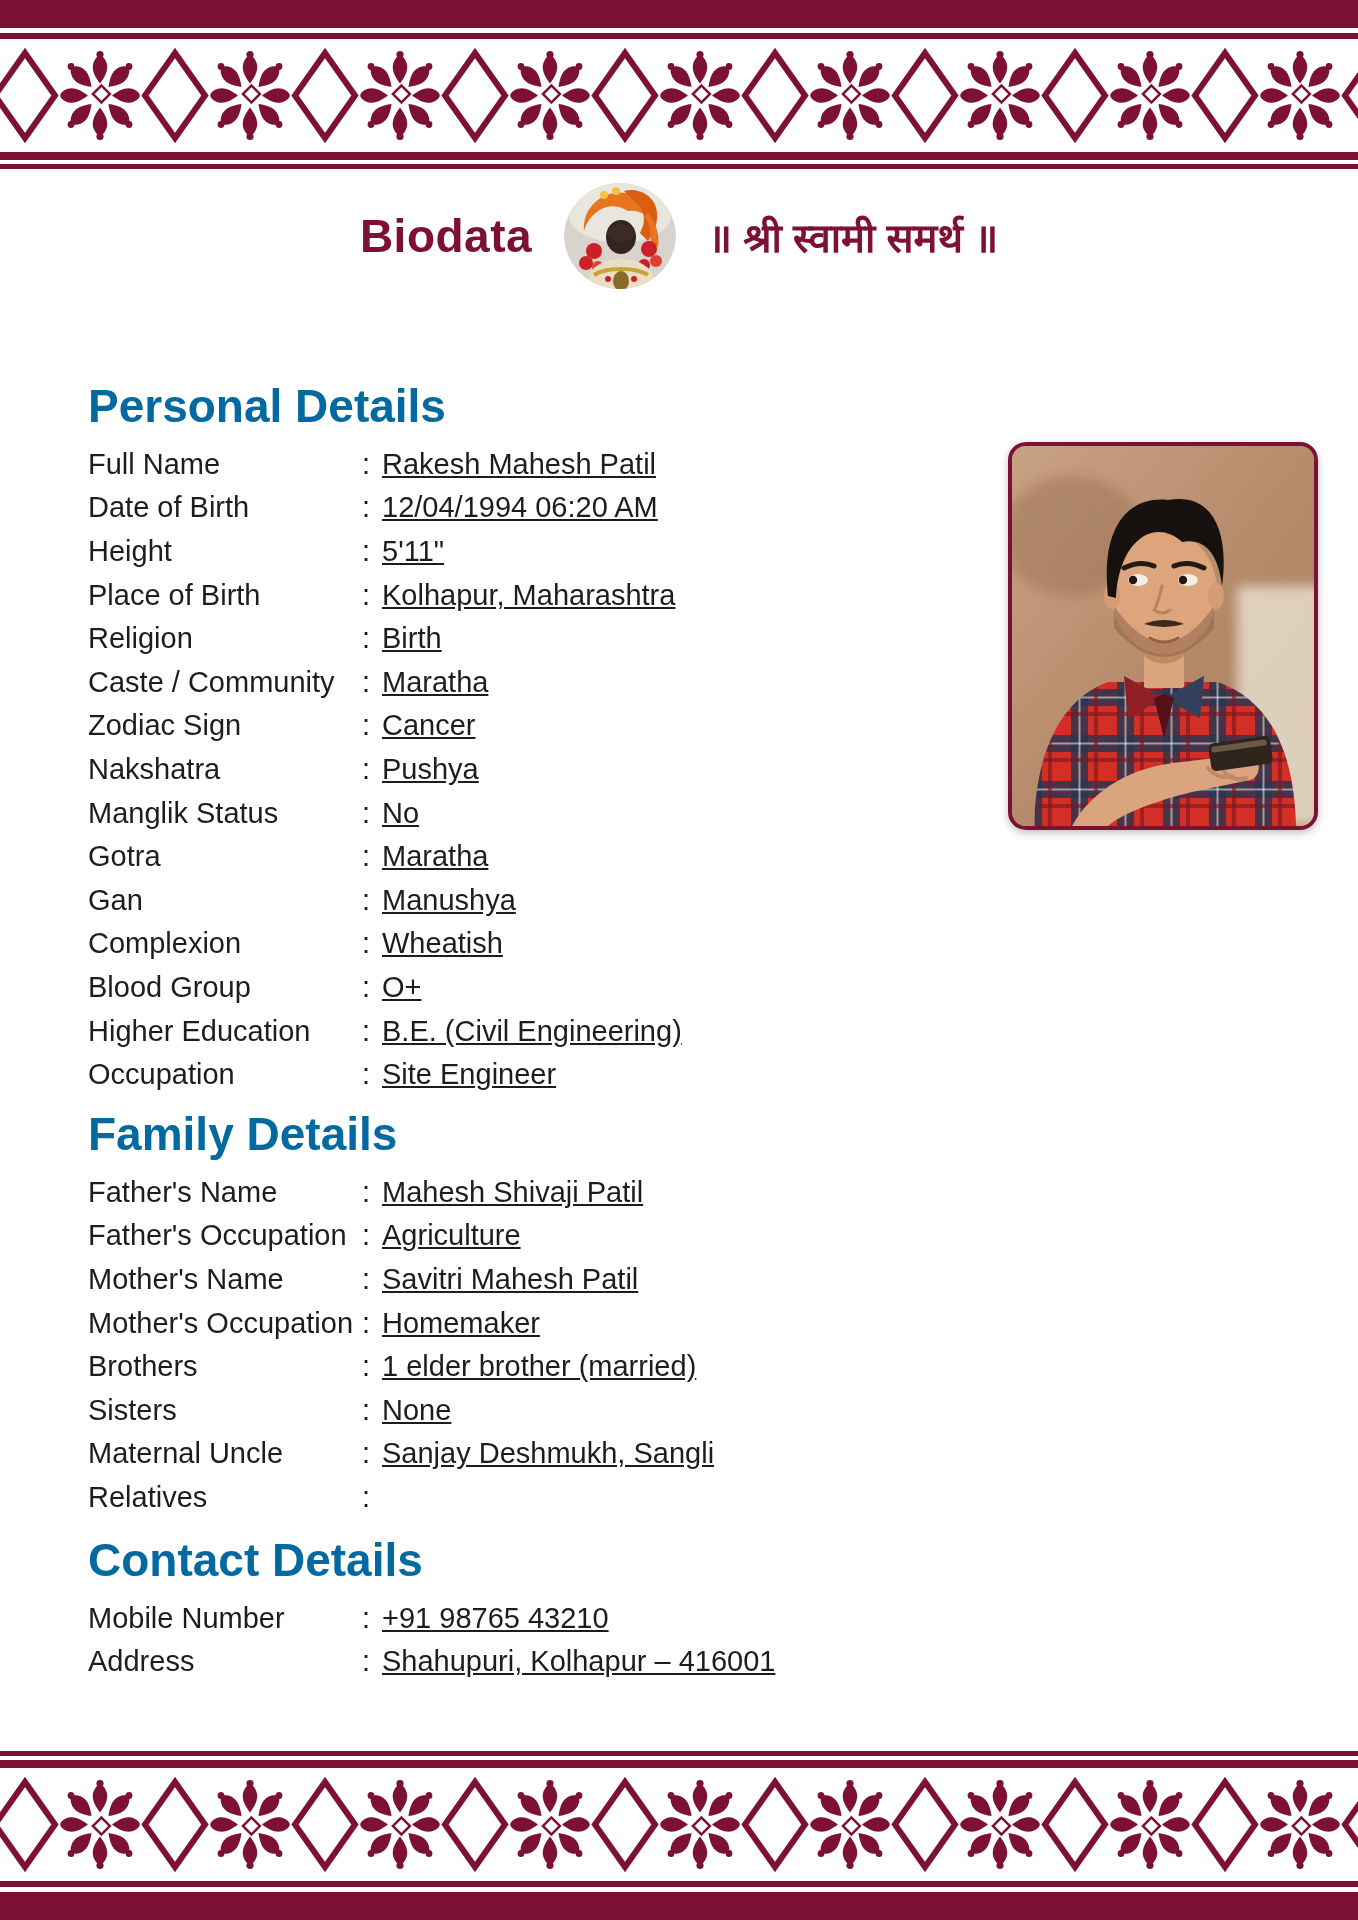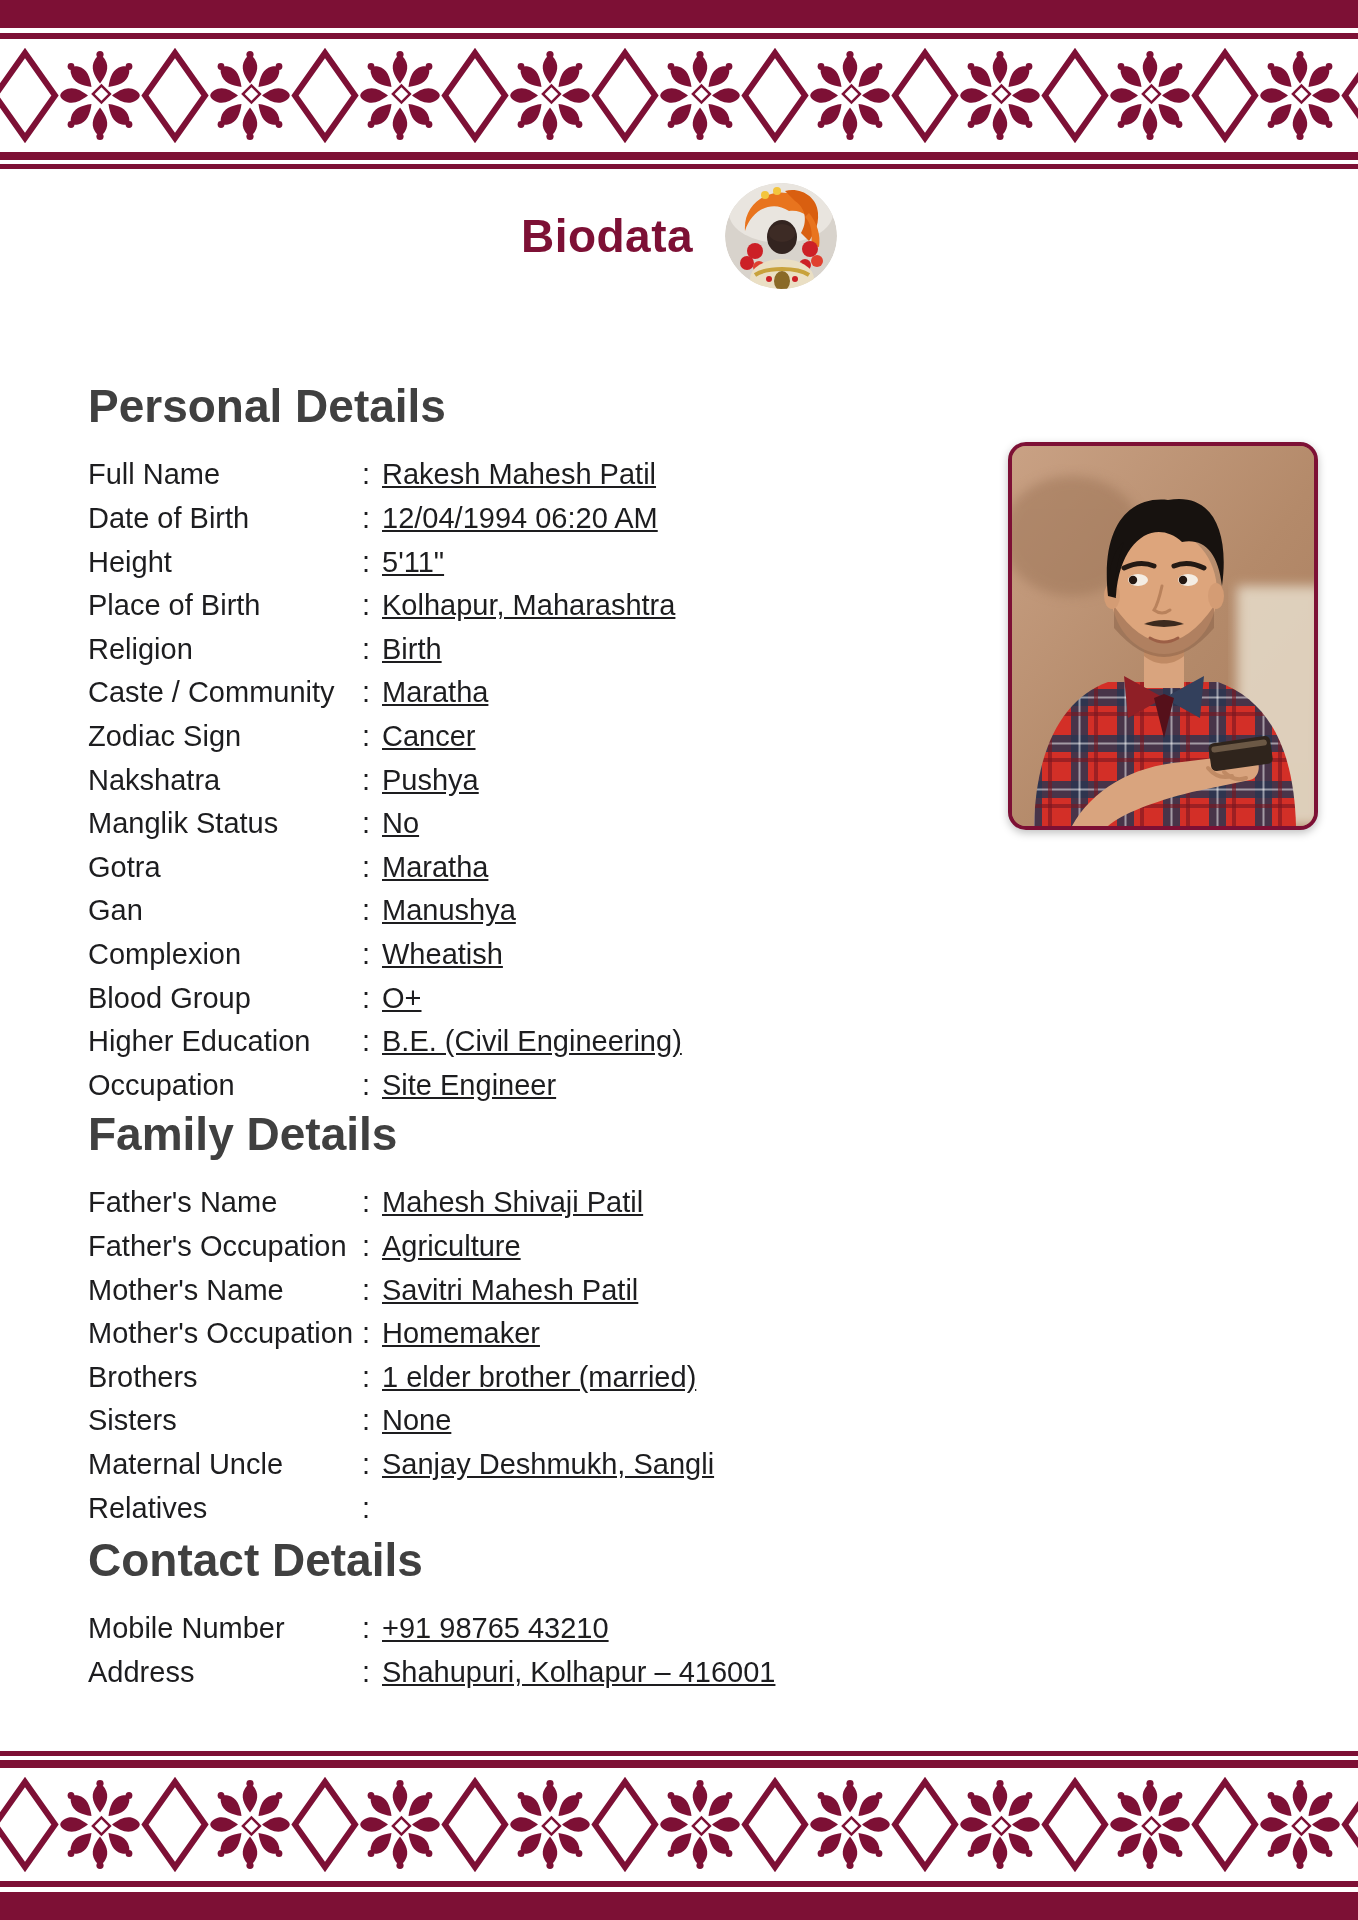--- a/index.html
+++ b/index.html
@@ -29,24 +29,24 @@
   .biodata-title{font-size:46px;font-weight:bold;color:#7d1035;letter-spacing:.5px;}
   .deity{width:112px;height:106px;border-radius:50%;overflow:hidden;flex:0 0 auto;}
   .mantra{font-size:40px;font-weight:bold;color:#7d1035;white-space:nowrap;}
   
   .section{position:absolute;left:88px;width:900px;}
   #sec-personal{top:380px;}
   #sec-family{top:1108px;}
   #sec-contact{top:1534px;}
   .section h2{
     margin:0 0 15px 0;font-size:46px;line-height:1.15;
-    font-weight:bold;color:#404040;
+    font-weight:bold;color:#0369a1;
   }
   .rows{display:block;}
-  .row{display:flex;align-items:flex-end;height:43.6px;font-size:29px;}
+  .row{display:flex;align-items:flex-start;height:43.6px;font-size:29px;}
   .row .label{width:274px;flex:0 0 274px;}
   .row .colon{width:20px;flex:0 0 20px;}
   .row .value{white-space:nowrap;text-decoration:underline;}
   
   .photo-frame{
     position:absolute;left:1008px;top:442px;width:310px;height:388px;
     border:4px solid #7d1035;border-radius:18px;overflow:hidden;
     box-sizing:border-box;box-shadow:0 3px 8px rgba(0,0,0,.25);background:#b98c6d;
   }
   .photo-frame svg{display:block;}
@@ -113,20 +113,21 @@
       <circle cx="85" cy="66" r="8" fill="#cc2027"></circle>
       <circle cx="92" cy="78" r="6" fill="#e04030"></circle>
       <circle cx="80" cy="82" r="6" fill="#cc2027"></circle>
       <ellipse cx="57" cy="96" rx="32" ry="20" fill="#eadfc4"></ellipse>
       <path d="M30 92 C42 84, 72 84, 84 92" fill="none" stroke="#c8a23c" stroke-width="4"></path>
       <ellipse cx="57" cy="98" rx="8" ry="10" fill="#8a6a28"></ellipse>
       <circle cx="44" cy="96" r="3" fill="#cc2027"></circle>
       <circle cx="70" cy="96" r="3" fill="#cc2027"></circle>
     </svg>
   </span>
+  <span class="mantra">॥ श्री स्वामी समर्थ ॥</span>
 </div>
 
 <div class="section" id="sec-personal">
   <h2>Personal Details</h2>
   <div class="rows">
   <div class="row">
     <span class="label">Full Name</span>
     <span class="colon">:</span>
     <span class="value">Rakesh Mahesh Patil</span>
   </div>

